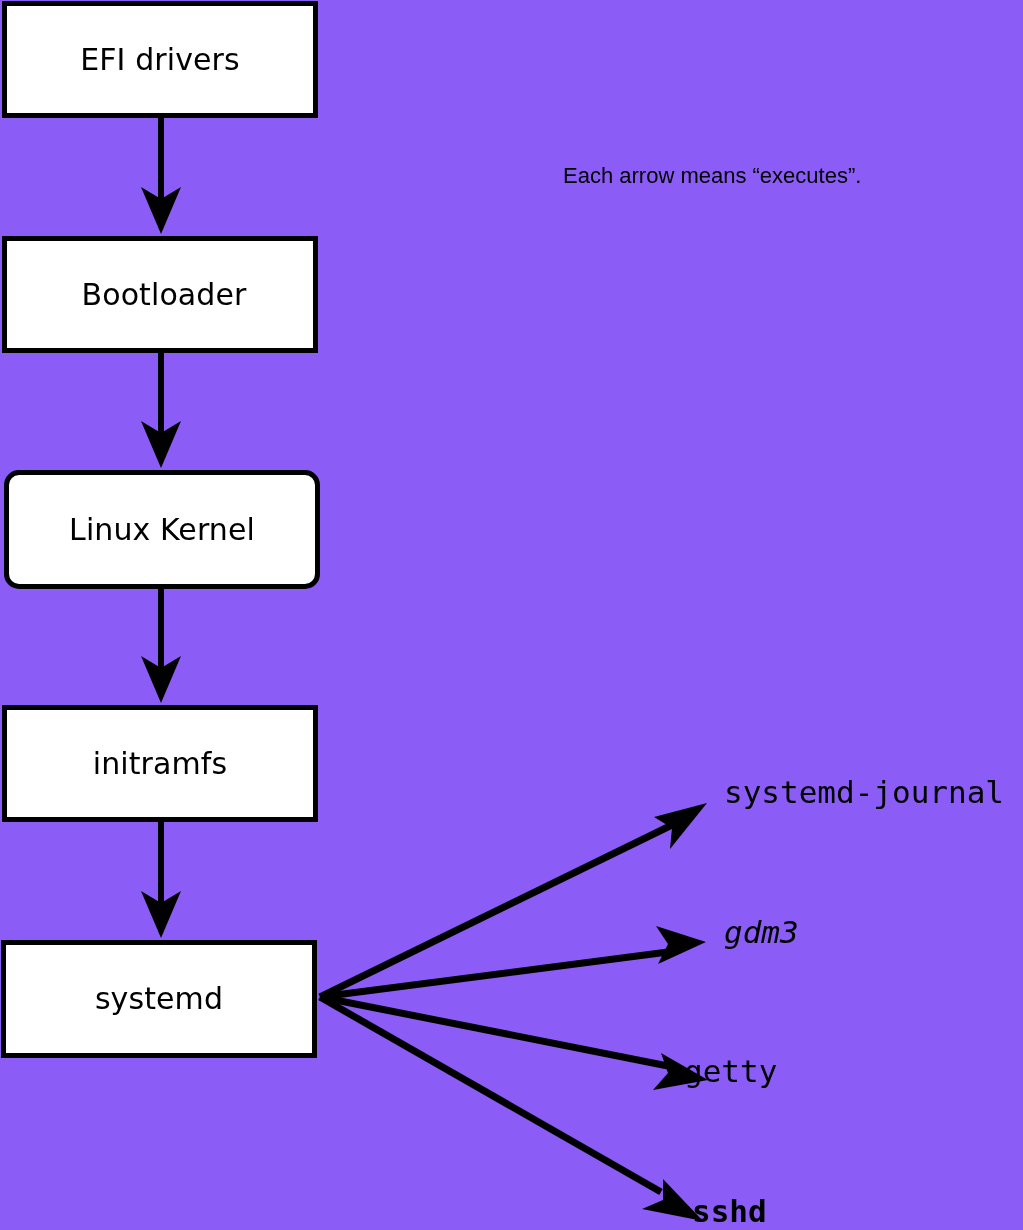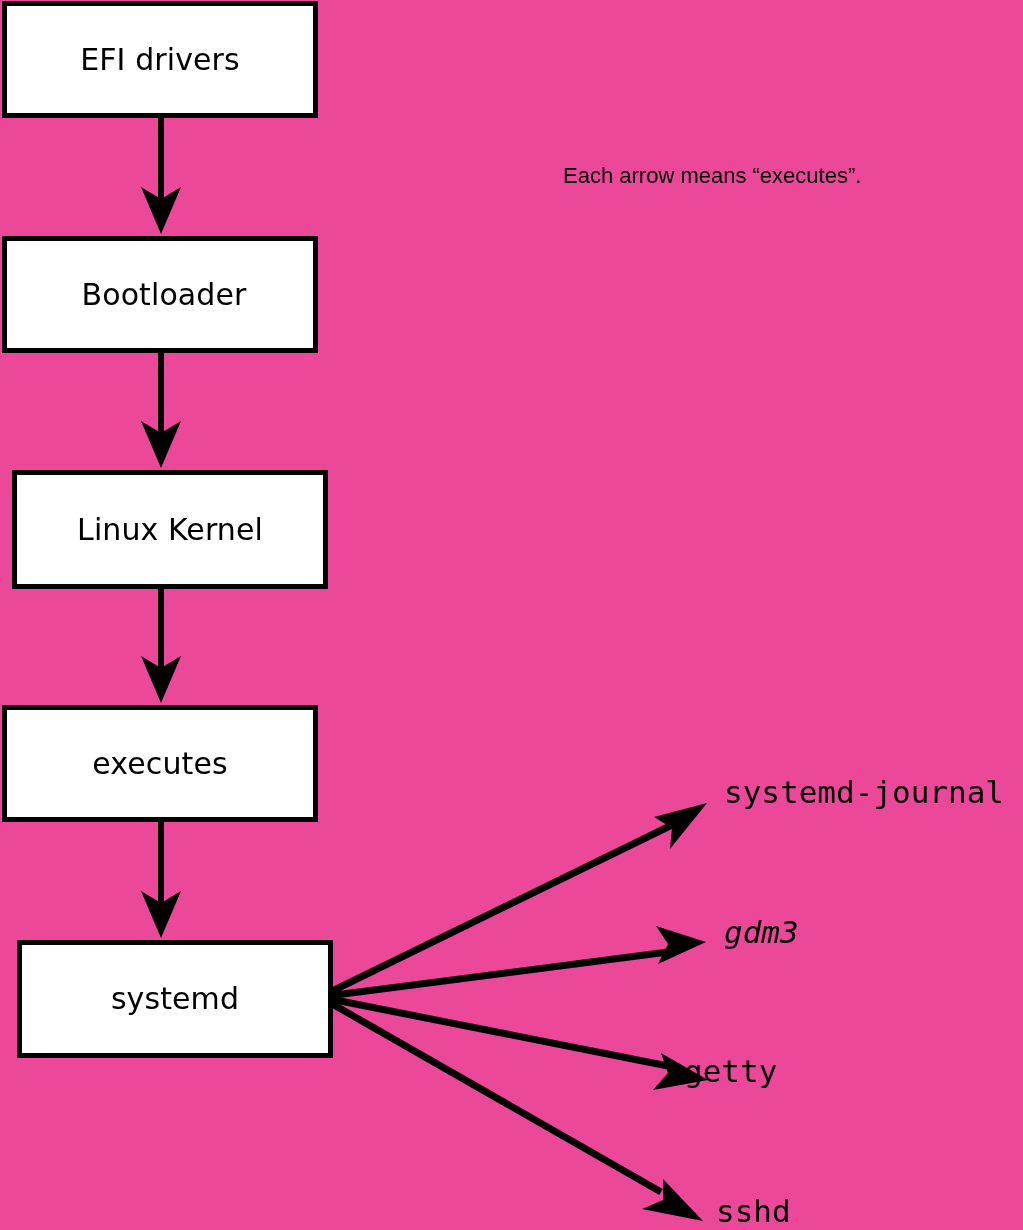--- a/index.html
+++ b/index.html
@@ -5,21 +5,21 @@
 <style>
   html, body {
     margin: 0;
     padding: 0;
     background: #ffffff;
   }
   #stage {
     position: relative;
     width: 1023px;
     height: 1230px;
-    background: #ec4899;
+    background: #8b5cf6;
     overflow: hidden;
     font-family: "DejaVu Sans", "Liberation Sans", sans-serif;
   }
   #diagram-svg {
     position: absolute;
     left: 0;
     top: 0;
     width: 1023px;
     height: 1230px;
     display: block;
@@ -107,35 +107,35 @@
   </svg>
 
   <div class="stage-box" style="left:2px; top:1px; width:316px; height:117px;">
     <span class="stage-box-label">EFI drivers</span>
   </div>
 
   <div class="stage-box" style="left:2px; top:236px; width:316px; height:117px;padding-left:8px;">
     <span class="stage-box-label">Bootloader</span>
   </div>
 
-  <div class="stage-box" style="left:12px; top:470px; width:316px; height:119px;">
+  <div class="stage-box" style="left:4px; top:470px; width:316px; height:119px;border-radius:15px;">
     <span class="stage-box-label">Linux Kernel</span>
   </div>
 
   <div class="stage-box" style="left:2px; top:705px; width:316px; height:117px;">
-    <span class="stage-box-label">executes</span>
+    <span class="stage-box-label">initramfs</span>
   </div>
 
-  <div class="stage-box" style="left:17px; top:940px; width:316px; height:118px;">
+  <div class="stage-box" style="left:1px; top:940px; width:316px; height:118px;">
     <span class="stage-box-label">systemd</span>
   </div>
 
   <div class="service-label" style="left:724px; top:777px;">systemd-journal</div>
 
   <div class="service-label" style="left:724px; top:917px;font-style:italic;">gdm3</div>
 
   <div class="service-label" style="left:684px; top:1056px;">getty</div>
 
-  <div class="service-label" style="left:716px; top:1196px;">sshd</div>
+  <div class="service-label" style="left:692px; top:1196px;font-weight:bold;">sshd</div>
 
   <div class="legend-note" style="left:563px; top:165px;">Each arrow means “executes”.</div>
 
 </div>
 
 </body></html>

